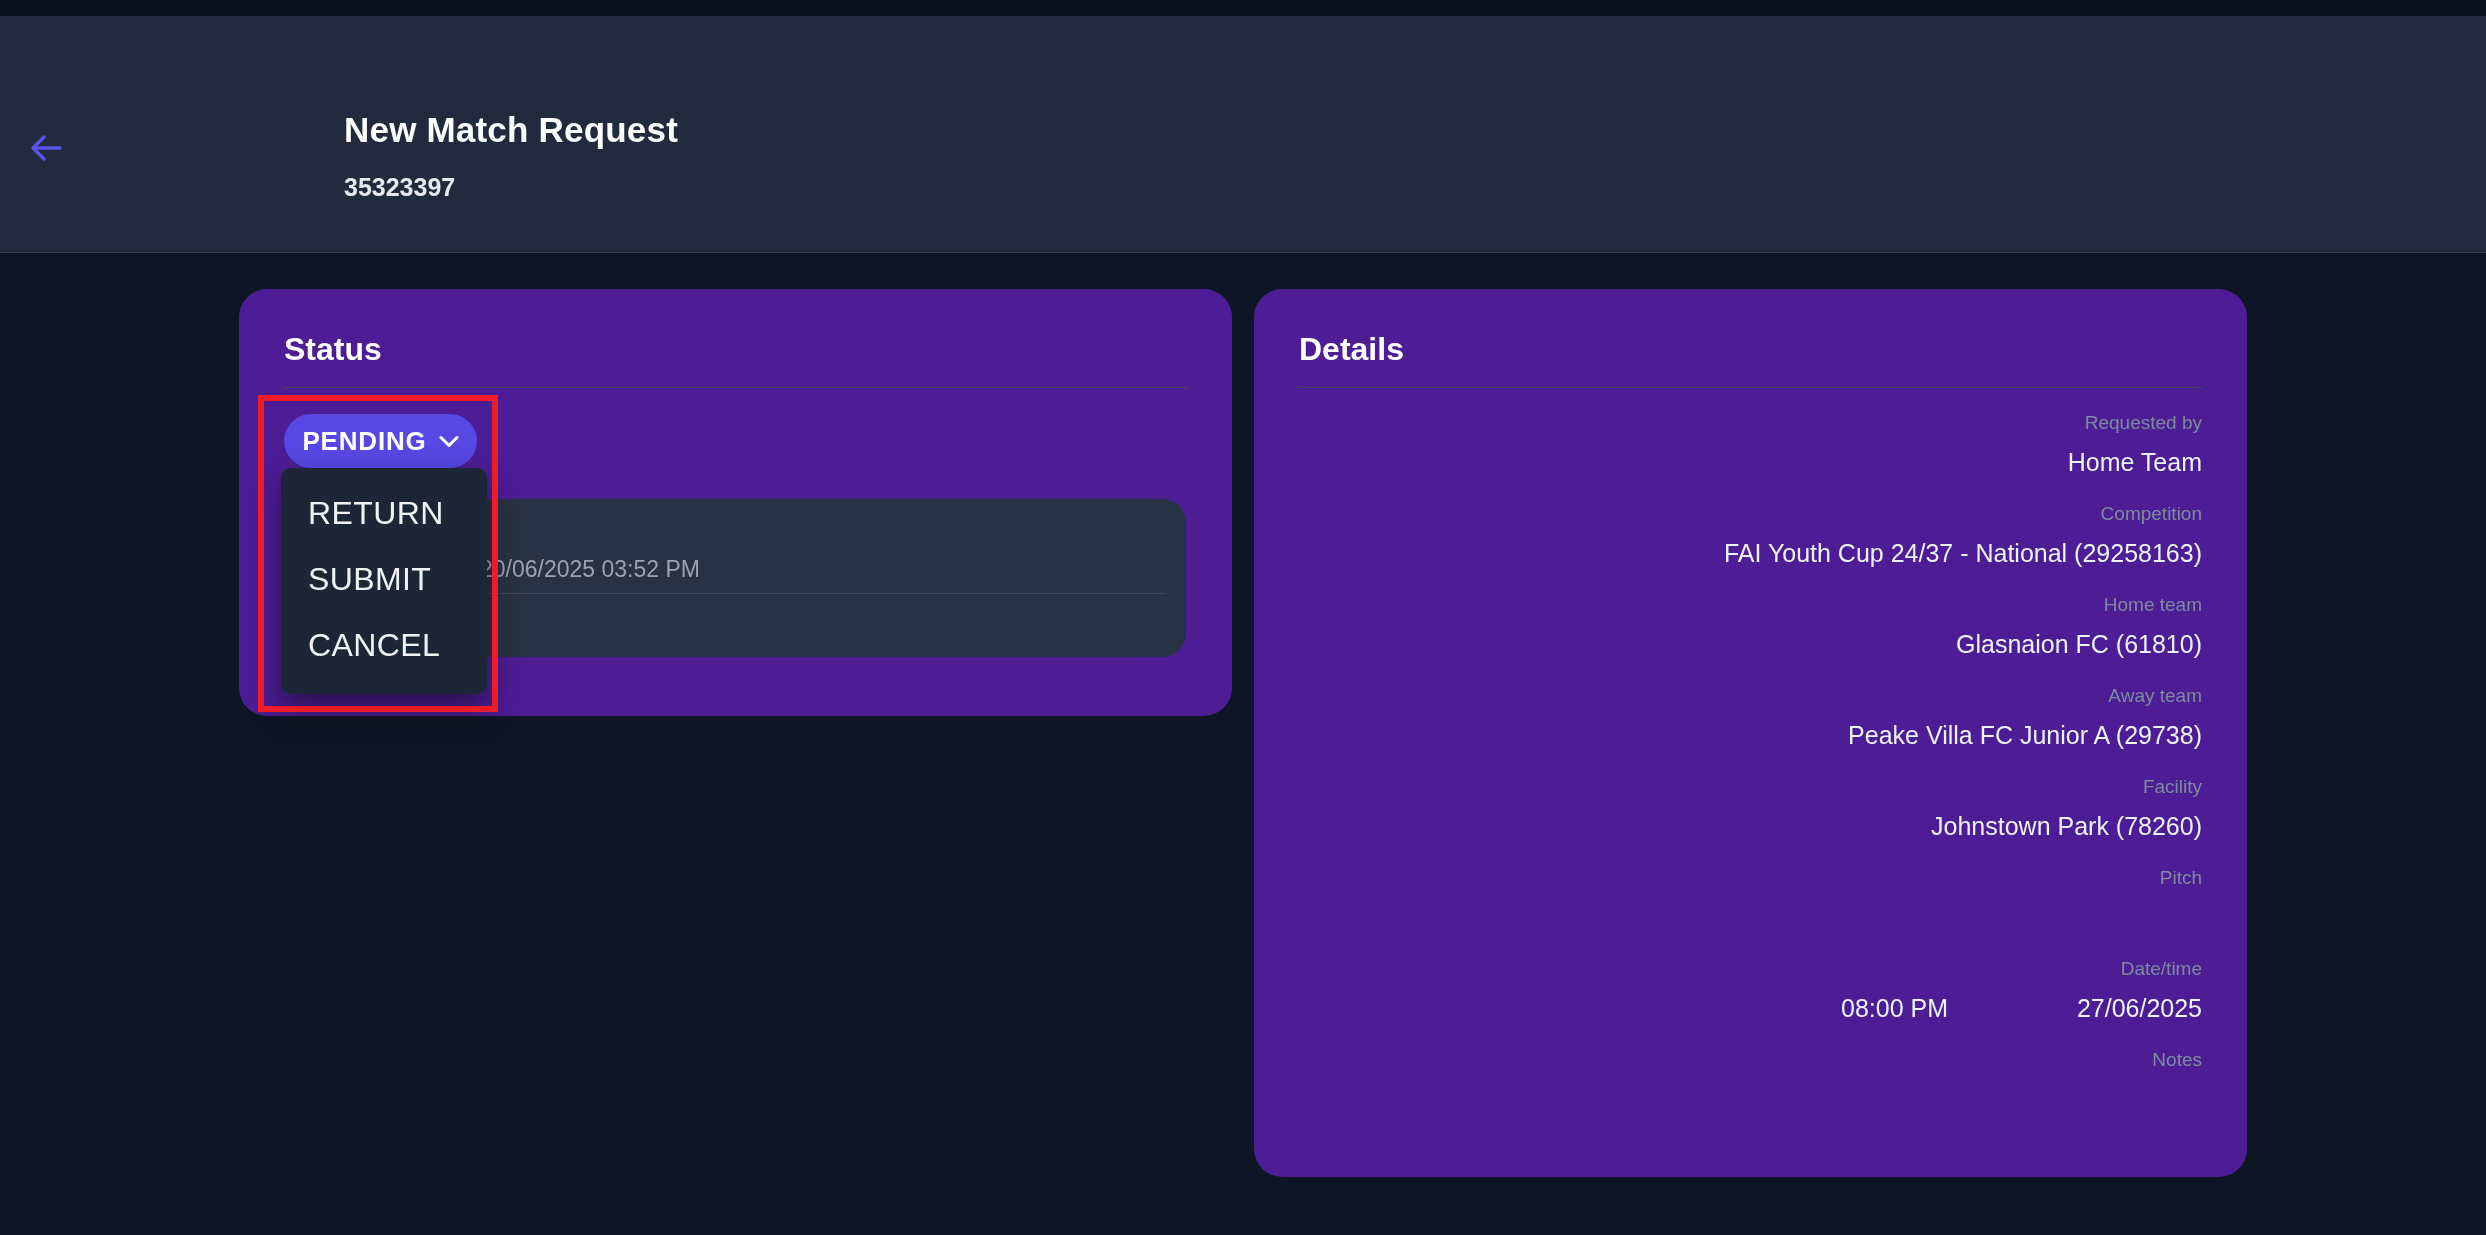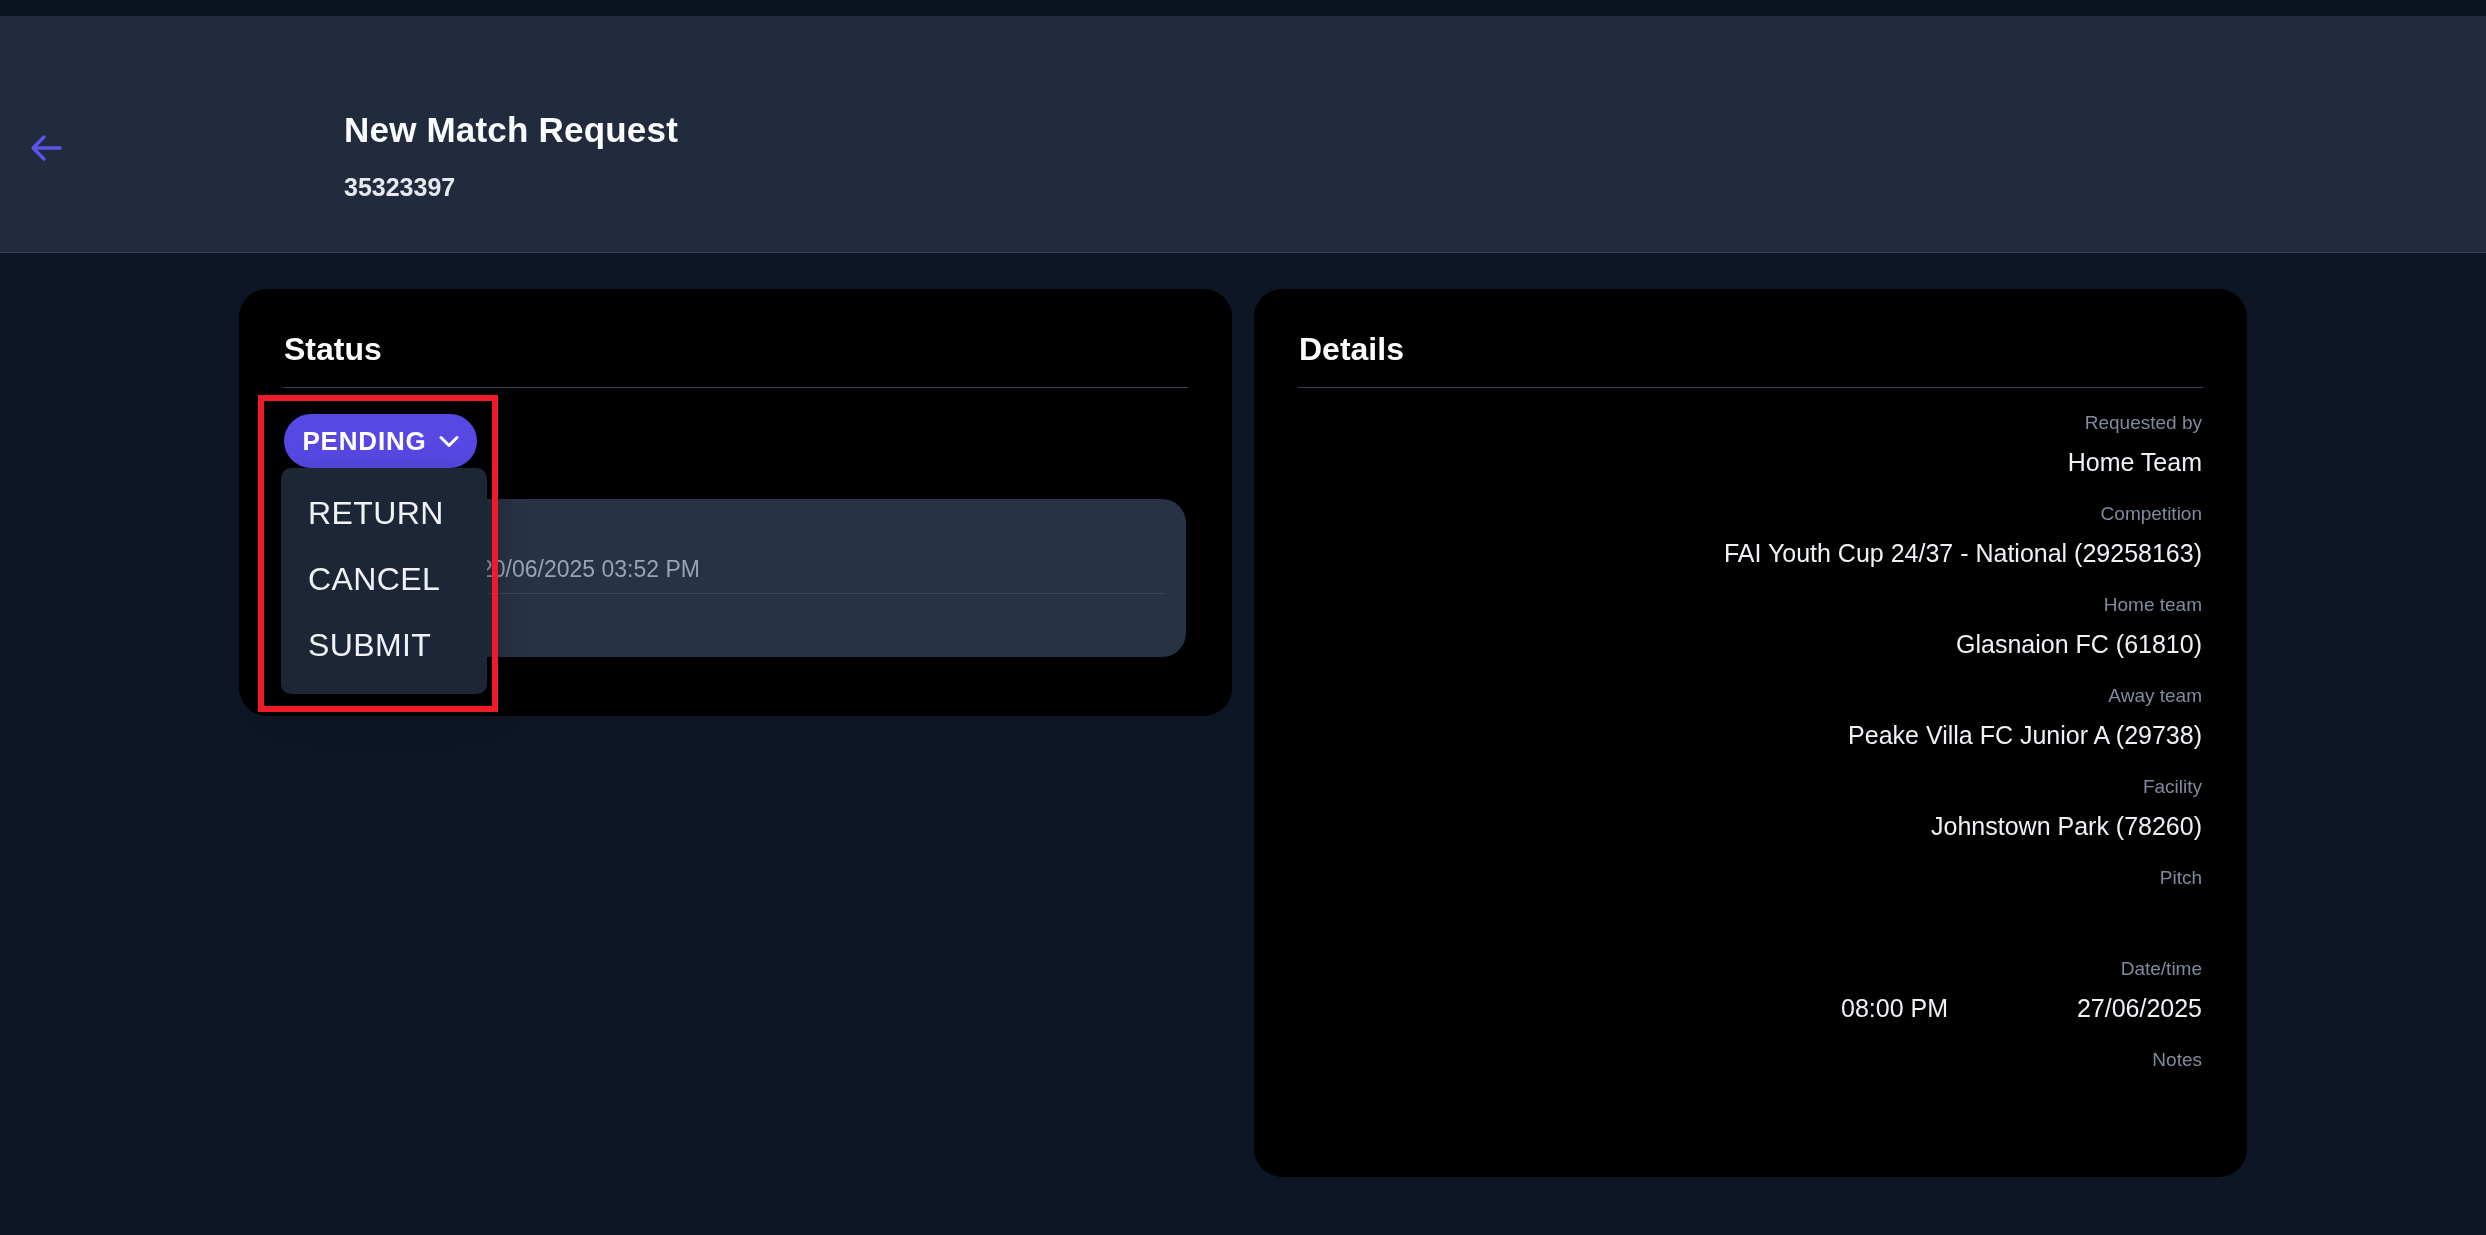--- a/index.html
+++ b/index.html
@@ -60,21 +60,21 @@
 
   
   .main {
     display: flex;
     gap: 22px;
     padding: 36px 239px 0 239px;
   }
   .card {
     position: relative;
     width: 1007px;
-    background: #000000;
+    background: #4c1d95;
     border-radius: 28px;
   }
   .status-card { height: 427px; }
   .details-card { height: 888px; }
 
   .card-title {
     margin: 40px 45px 0 45px;
     font-size: 32px;
     line-height: 40px;
     font-weight: 700;
@@ -230,22 +230,22 @@
         <span class="pill-label">PENDING</span>
         <span style="display:flex;">
           <svg width="20" height="13" viewBox="0 0 20 13" fill="none">
             <path d="M2 2.5 L10 10.5 L18 2.5" stroke="#ffffff" stroke-width="3" stroke-linecap="round" stroke-linejoin="round"></path>
           </svg>
         </span>
       </button>
 
       <div class="dropdown-menu">
         <div class="menu-item">RETURN</div>
+        <div class="menu-item">SUBMIT</div>
         <div class="menu-item">CANCEL</div>
-        <div class="menu-item">SUBMIT</div>
       </div>
 
       <div class="annotation-box"></div>
     </section>
 
     <section class="card details-card">
       <h2 class="card-title">Details</h2>
       <div class="card-divider"></div>
 
       <div class="fields">

